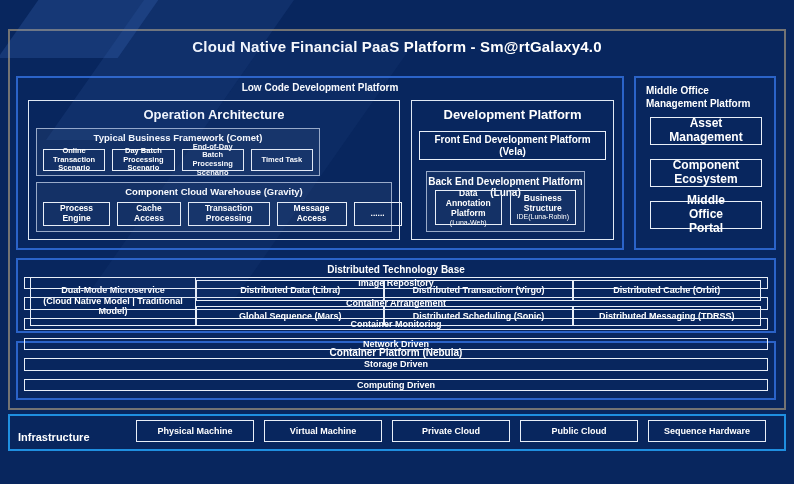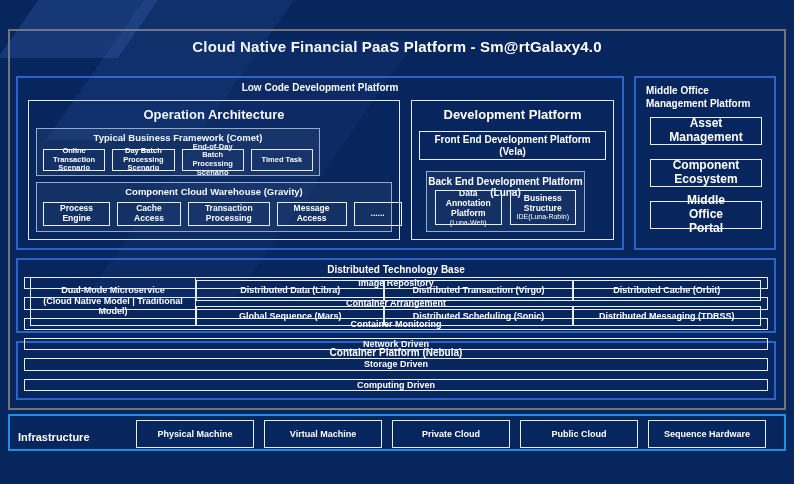--- a/index.html
+++ b/index.html
@@ -81,21 +81,21 @@
   .dist-body { position: absolute; left: 12px; right: 13px; top: 16px; bottom: 5px; display: flex; }
   .dual { width: 166px; flex: none; height: 49px; align-self: center; font-size: 9px; font-weight: 600; padding: 0 8px; }
   .dcol { flex: 1; display: flex; flex-direction: column; gap: 5px; padding-top: 4px; }
   .dcol .wbox { flex: 1; font-size: 9px; font-weight: 600; }
 
   .cont-row { position: absolute; left: 6px; right: 6px; bottom: 7px; display: flex; gap: 8px; flex-direction: column; }
   .cont-row .wbox { flex: 1; height: 24px; font-size: 9px; font-weight: 600; }
 
   .infra-label { position: absolute; left: 8px; top: 8px; bottom: 0; display: flex; align-items: center;
                  font-size: 11px; font-weight: bold; }
-  .infra-row { position: absolute; left: 82px; right: 18px; top: 4px; height: 28px; display: flex; gap: 10px; margin-left: 44px; }
+  .infra-row { position: absolute; left: 82px; right: 18px; top: 4px; height: 22px; display: flex; gap: 10px; margin-left: 44px; }
   .infra-row .wbox { flex: 1; font-size: 9px; font-weight: 600; }
 </style>
 </head>
 <body>
 
 <div class="streak s1"></div>
 <div class="streak s2"></div>
 <div class="streak s3"></div>
 
 <div class="frame">

